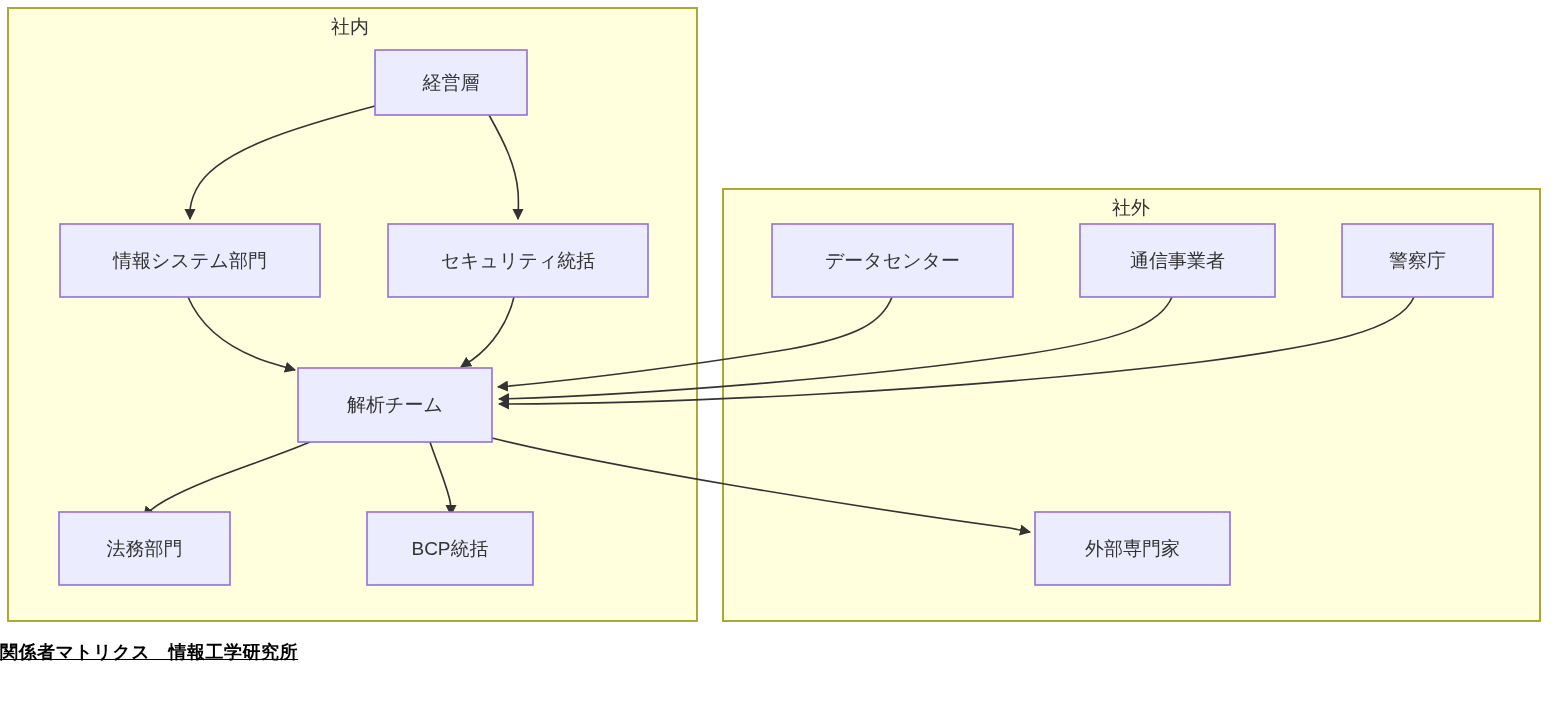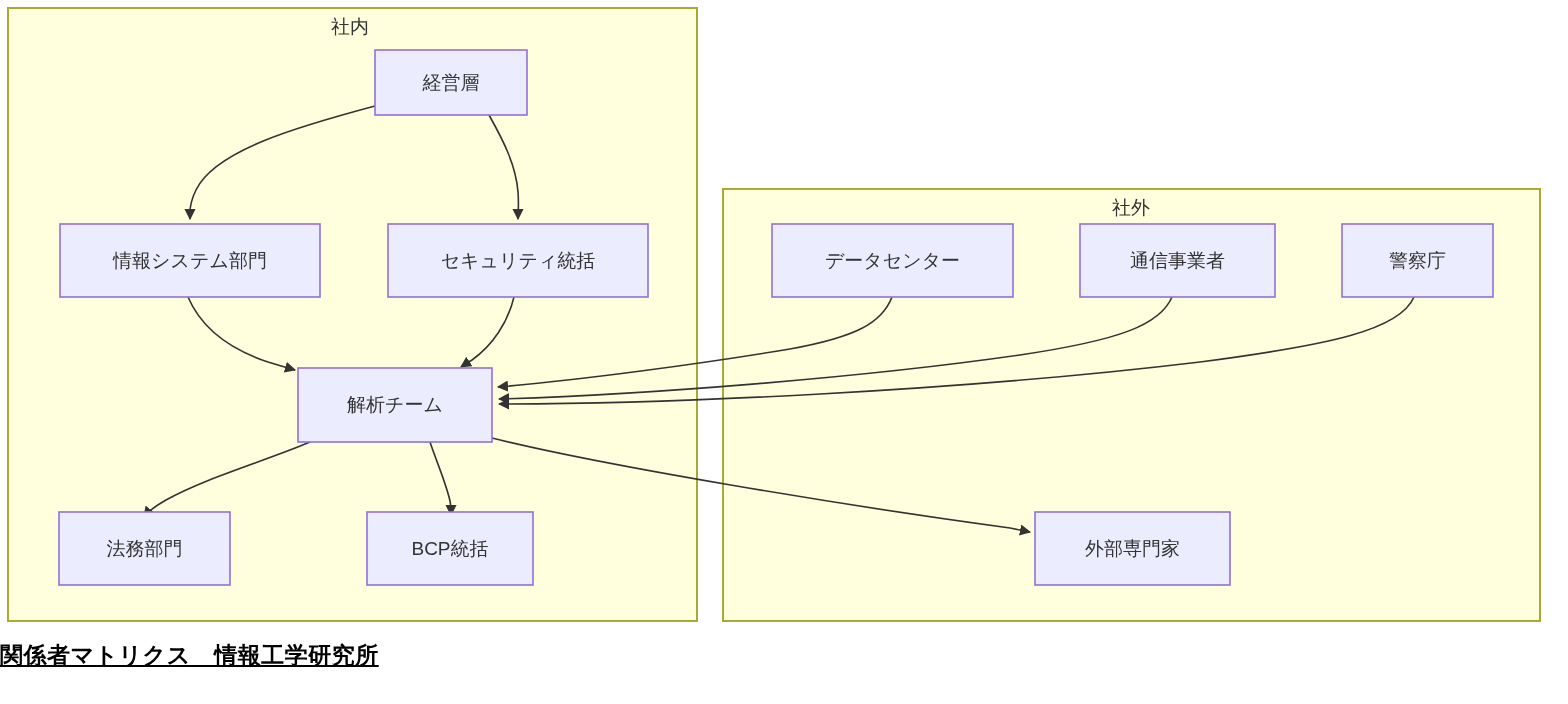--- a/index.html
+++ b/index.html
@@ -51,21 +51,21 @@
   .edge-path {
     fill: none;
     stroke: #333333;
     stroke-width: 1.6px;
   }
   .caption {
     position: absolute;
     left: 0;
     top: 640px;
     font-family: "Liberation Sans", "DejaVu Sans", sans-serif;
-    font-size: 23px;
+    font-size: 18px;
     font-weight: bold;
     color: #000000;
     text-decoration: underline;
     white-space: pre;
     letter-spacing: 0.5px;
   }
 </style>
 </head>
 <body>
 

